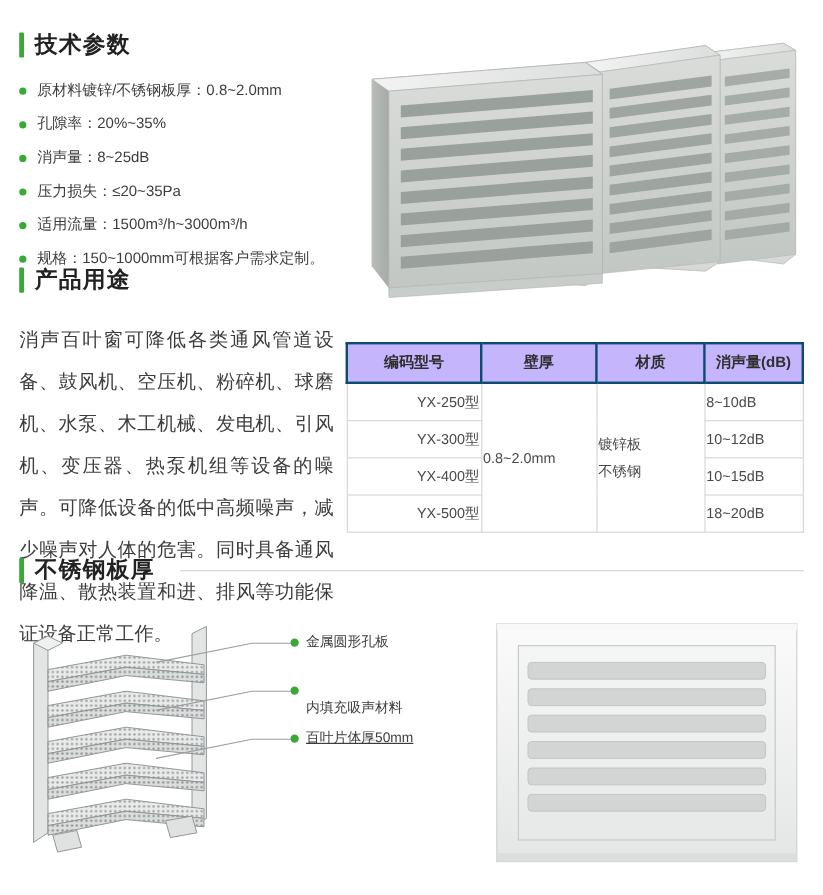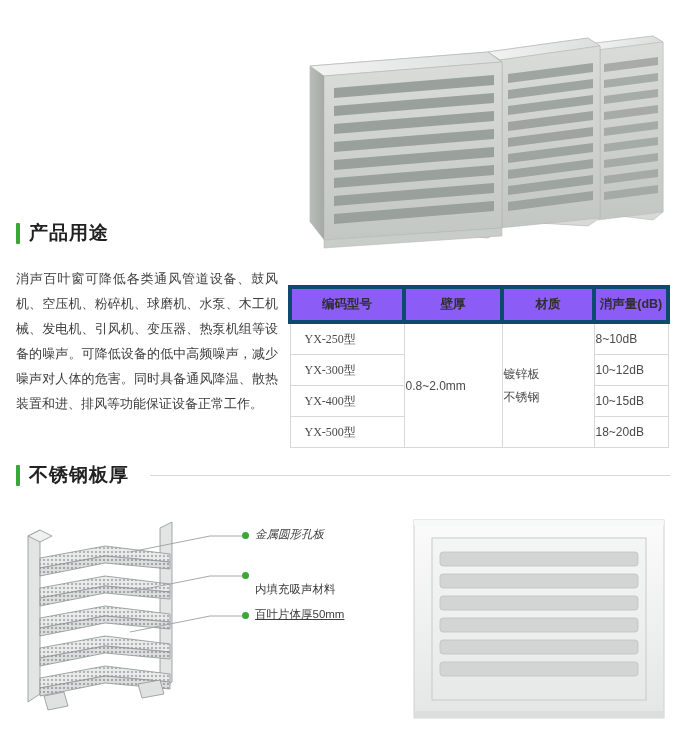--- a/index.html
+++ b/index.html
@@ -89,58 +89,57 @@
 
   
   #product-usage {
     position: absolute;
     left: 16px;
     top: 220px;
     width: 262px;
   }
   #usage-text {
     margin-top: 20px;
-    font-size: 13px;
-    line-height: 25px;
+    font-size: 16px;
+    line-height: 35px;
     color: #3d3d3d;
     text-align: justify;
   }
 
   
   #spec-table-wrap {
     position: absolute;
     left: 288px;
     top: 285px;
     width: 382px;
   }
   table.spec {
     border-collapse: collapse;
     width: 382px;
     font-size: 12px;
     color: #3d3d3d;
   }
   table.spec th {
-    background: #8b5cf6;
-    border: 4px solid #0c4a6e;
+    background: #c4b5fd;
+    border: 2px solid #0c4a6e;
     height: 29px;
     font-weight: bold;
     font-size: 12.5px;
     color: #2f2f2f;
     text-align: center;
   }
   table.spec td {
     border: 1px solid #d8d8d8;
     height: 28px;
     text-align: left;
     color: #4a4a4a;
   }
   table.spec td.model {
-    text-align: left;
+    text-align: right;
     padding-left: 14px;
-    font-family: Liberation Serif, serif;
   }
 
   
   #product-structure {
     position: absolute;
     left: 16px;
     top: 462px;
     width: 654px;
   }
 
@@ -171,20 +170,34 @@
     height: 7px;
     border-radius: 50%;
     background: #3aa836;
   }
 </style>
 </head>
 <body>
 
 <div class="page">
 
+  <div id="tech-params">
+    <div class="section-heading">
+      <span class="bar"></span>
+      <span class="title">技术参数</span>
+    </div>
+    <ul class="param-list">
+      <li>原材料镀锌/不锈钢板厚：0.8~2.0mm</li>
+      <li>孔隙率：20%~35%</li>
+      <li>消声量：8~25dB</li>
+      <li>压力损失：≤20~35Pa</li>
+      <li>适用流量：1500m³/h~3000m³/h</li>
+      <li>规格：150~1000mm可根据客户需求定制。</li>
+    </ul>
+  </div>
 
   <div id="product-photo-main">
     <svg width="385" height="235" viewBox="0 0 385 235" xmlns="http://www.w3.org/2000/svg">
       <defs>
         <linearGradient id="gFaceA" x1="0" y1="0" x2="0" y2="1">
           <stop offset="0" stop-color="#d9dcd9"></stop>
           <stop offset="1" stop-color="#c3c7c4"></stop>
         </linearGradient>
         <linearGradient id="gFaceB" x1="0" y1="0" x2="0" y2="1">
           <stop offset="0" stop-color="#eceeec"></stop>
@@ -345,21 +358,21 @@
 
       <polygon points="34,190 54,186 58,200 38,204" fill="#e0e2e2" stroke="#8e9394" stroke-width="0.8"></polygon>
       <polygon points="128,178 150,174 154,188 132,192" fill="#e0e2e2" stroke="#8e9394" stroke-width="0.8"></polygon>
 
       <polyline points="120,46 200,30 232,30" fill="none" stroke="#9b9fa0" stroke-width="0.9"></polyline>
       <polyline points="120,86 200,70 232,70" fill="none" stroke="#9b9fa0" stroke-width="0.9"></polyline>
       <polyline points="120,126 200,110 232,110" fill="none" stroke="#9b9fa0" stroke-width="0.9"></polyline>
     </svg>
 
     <span class="callout-dot" style="left:232px; top:26px;"></span>
-    <span class="callout-label" style="left:245px; top:21px;font-style:italic;">金属圆形孔板</span>
+    <span class="callout-label" style="left:245px; top:21px;">金属圆形孔板</span>
 
     <span class="callout-dot" style="left:232px; top:66px;"></span>
     <span class="callout-label" style="left:245px; top:76px;">内填充吸声材料</span>
 
     <span class="callout-dot" style="left:232px; top:106px;"></span>
     <span class="callout-label" style="left:245px; top:101px;text-decoration:underline;">百叶片体厚50mm</span>
   </div>
 
   <div id="structure-photo">
     <svg width="262" height="215" viewBox="0 0 262 215" xmlns="http://www.w3.org/2000/svg">

